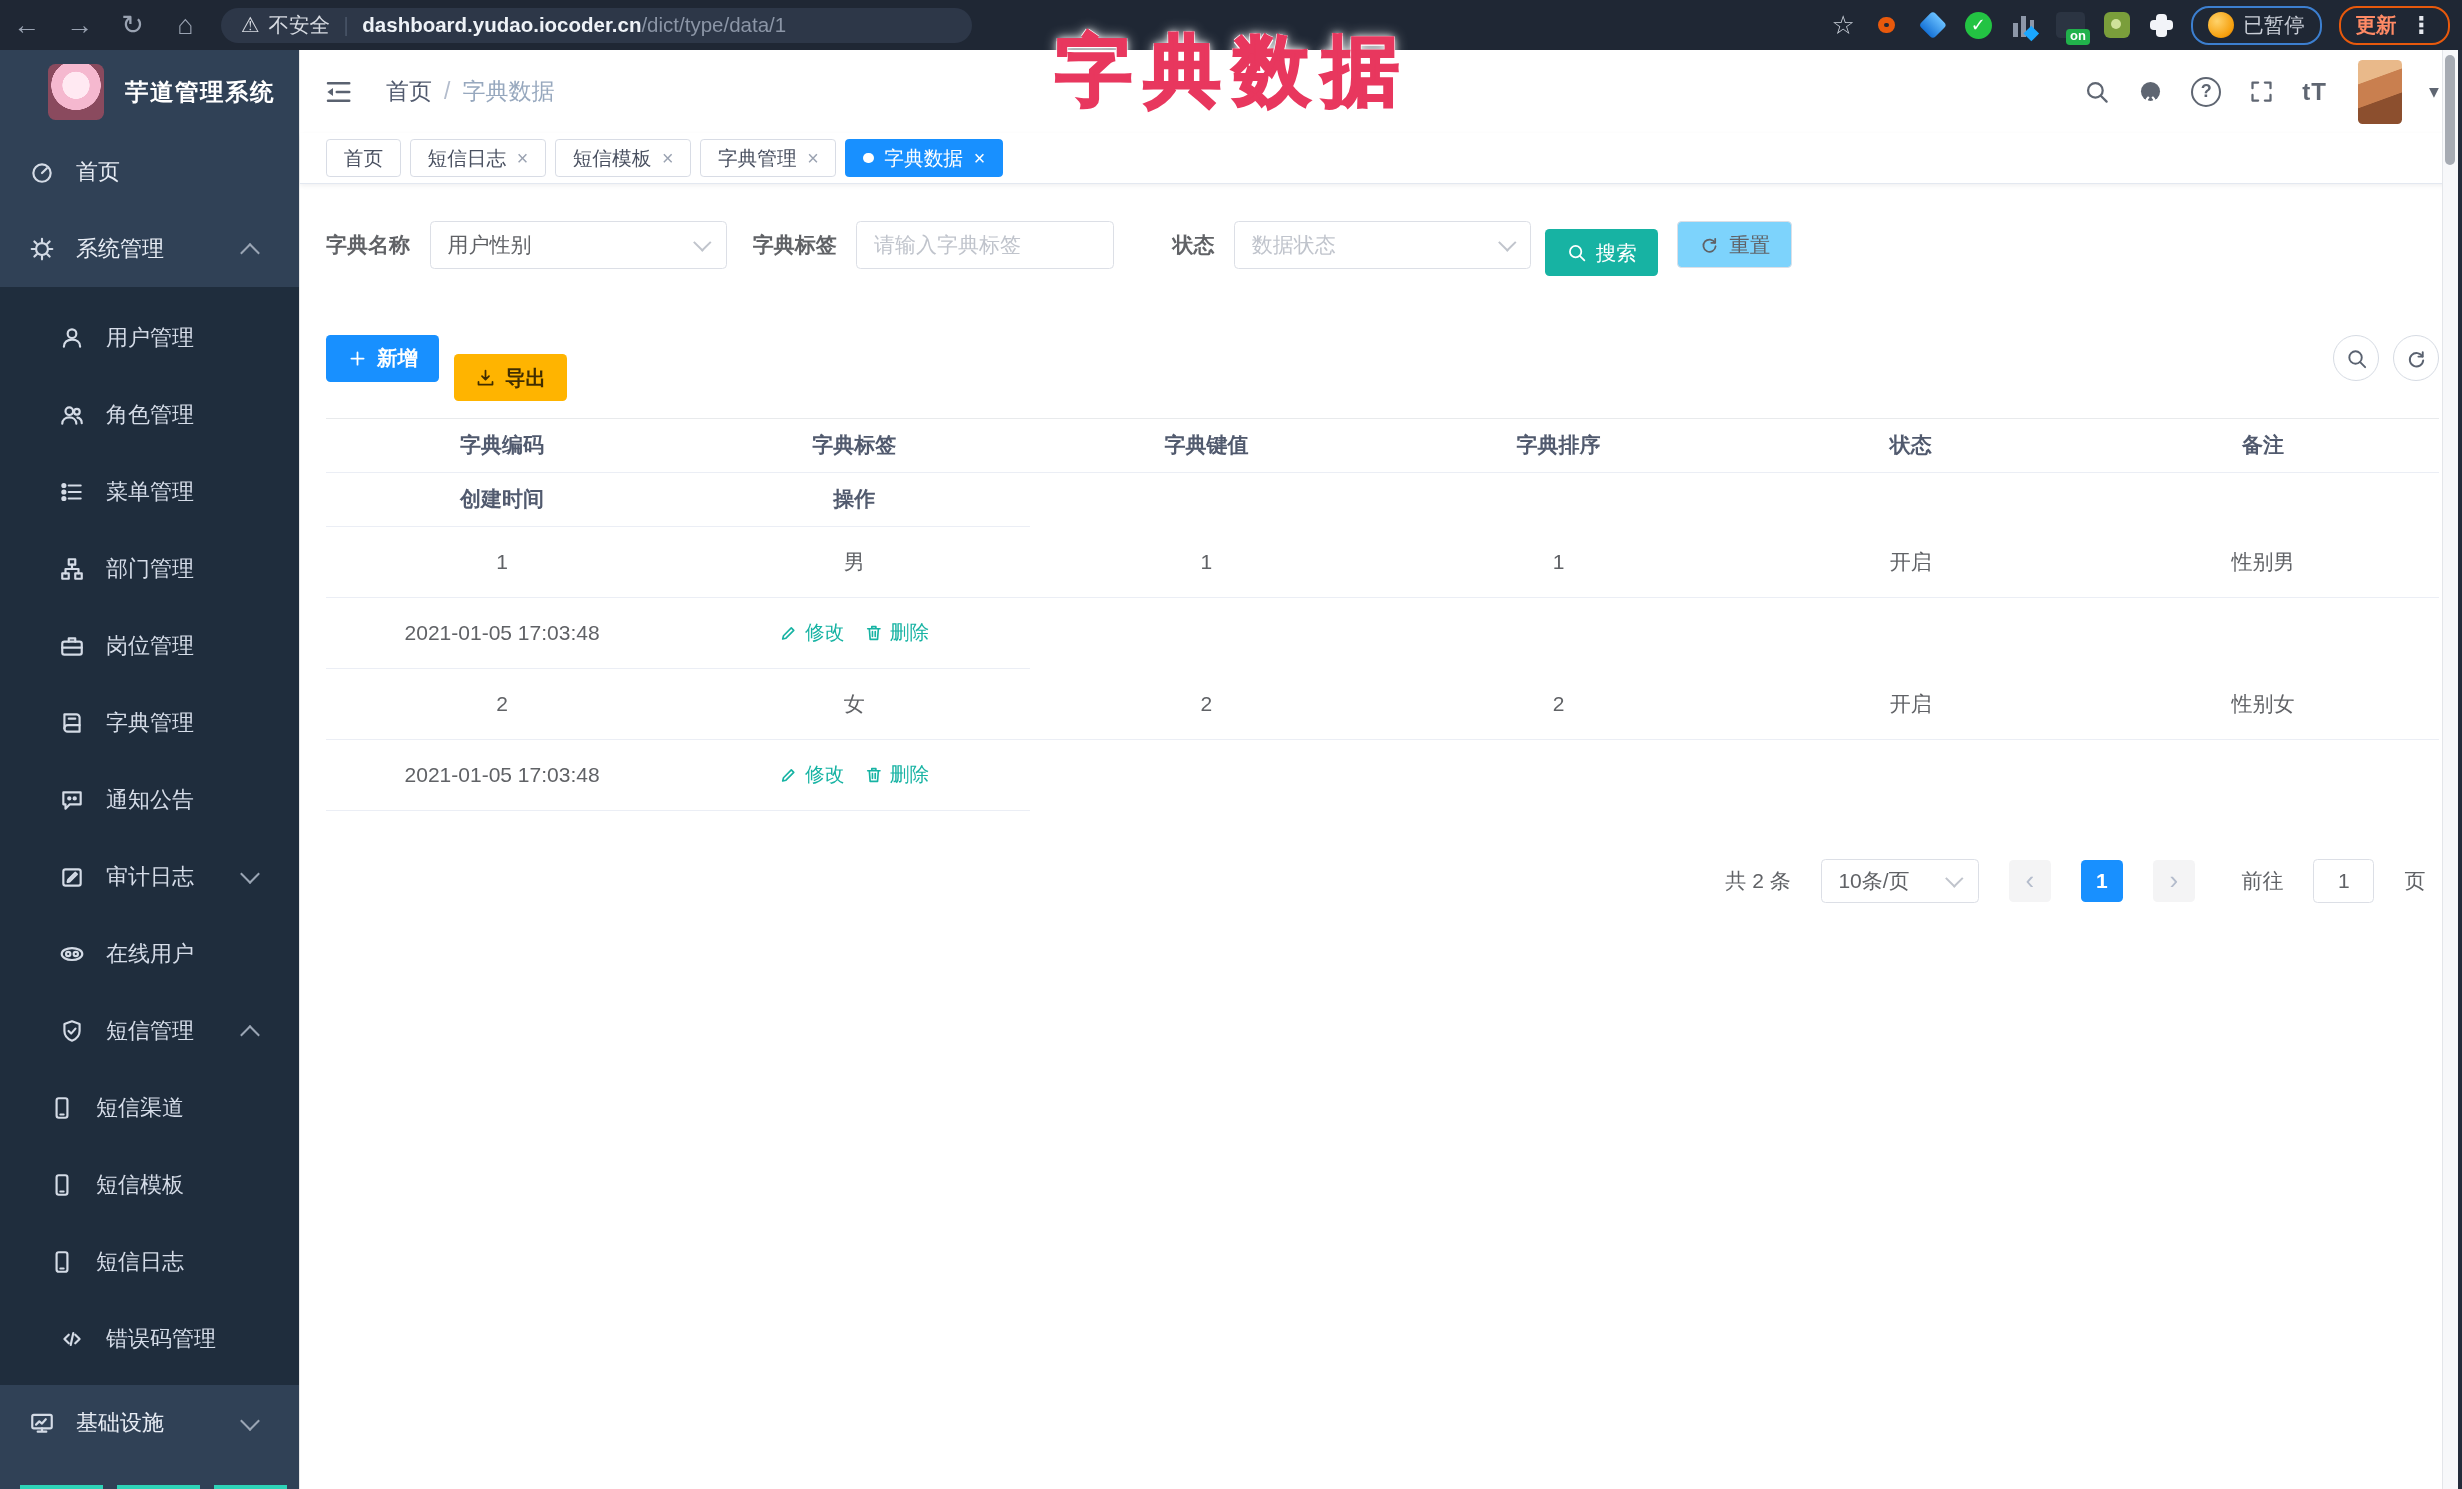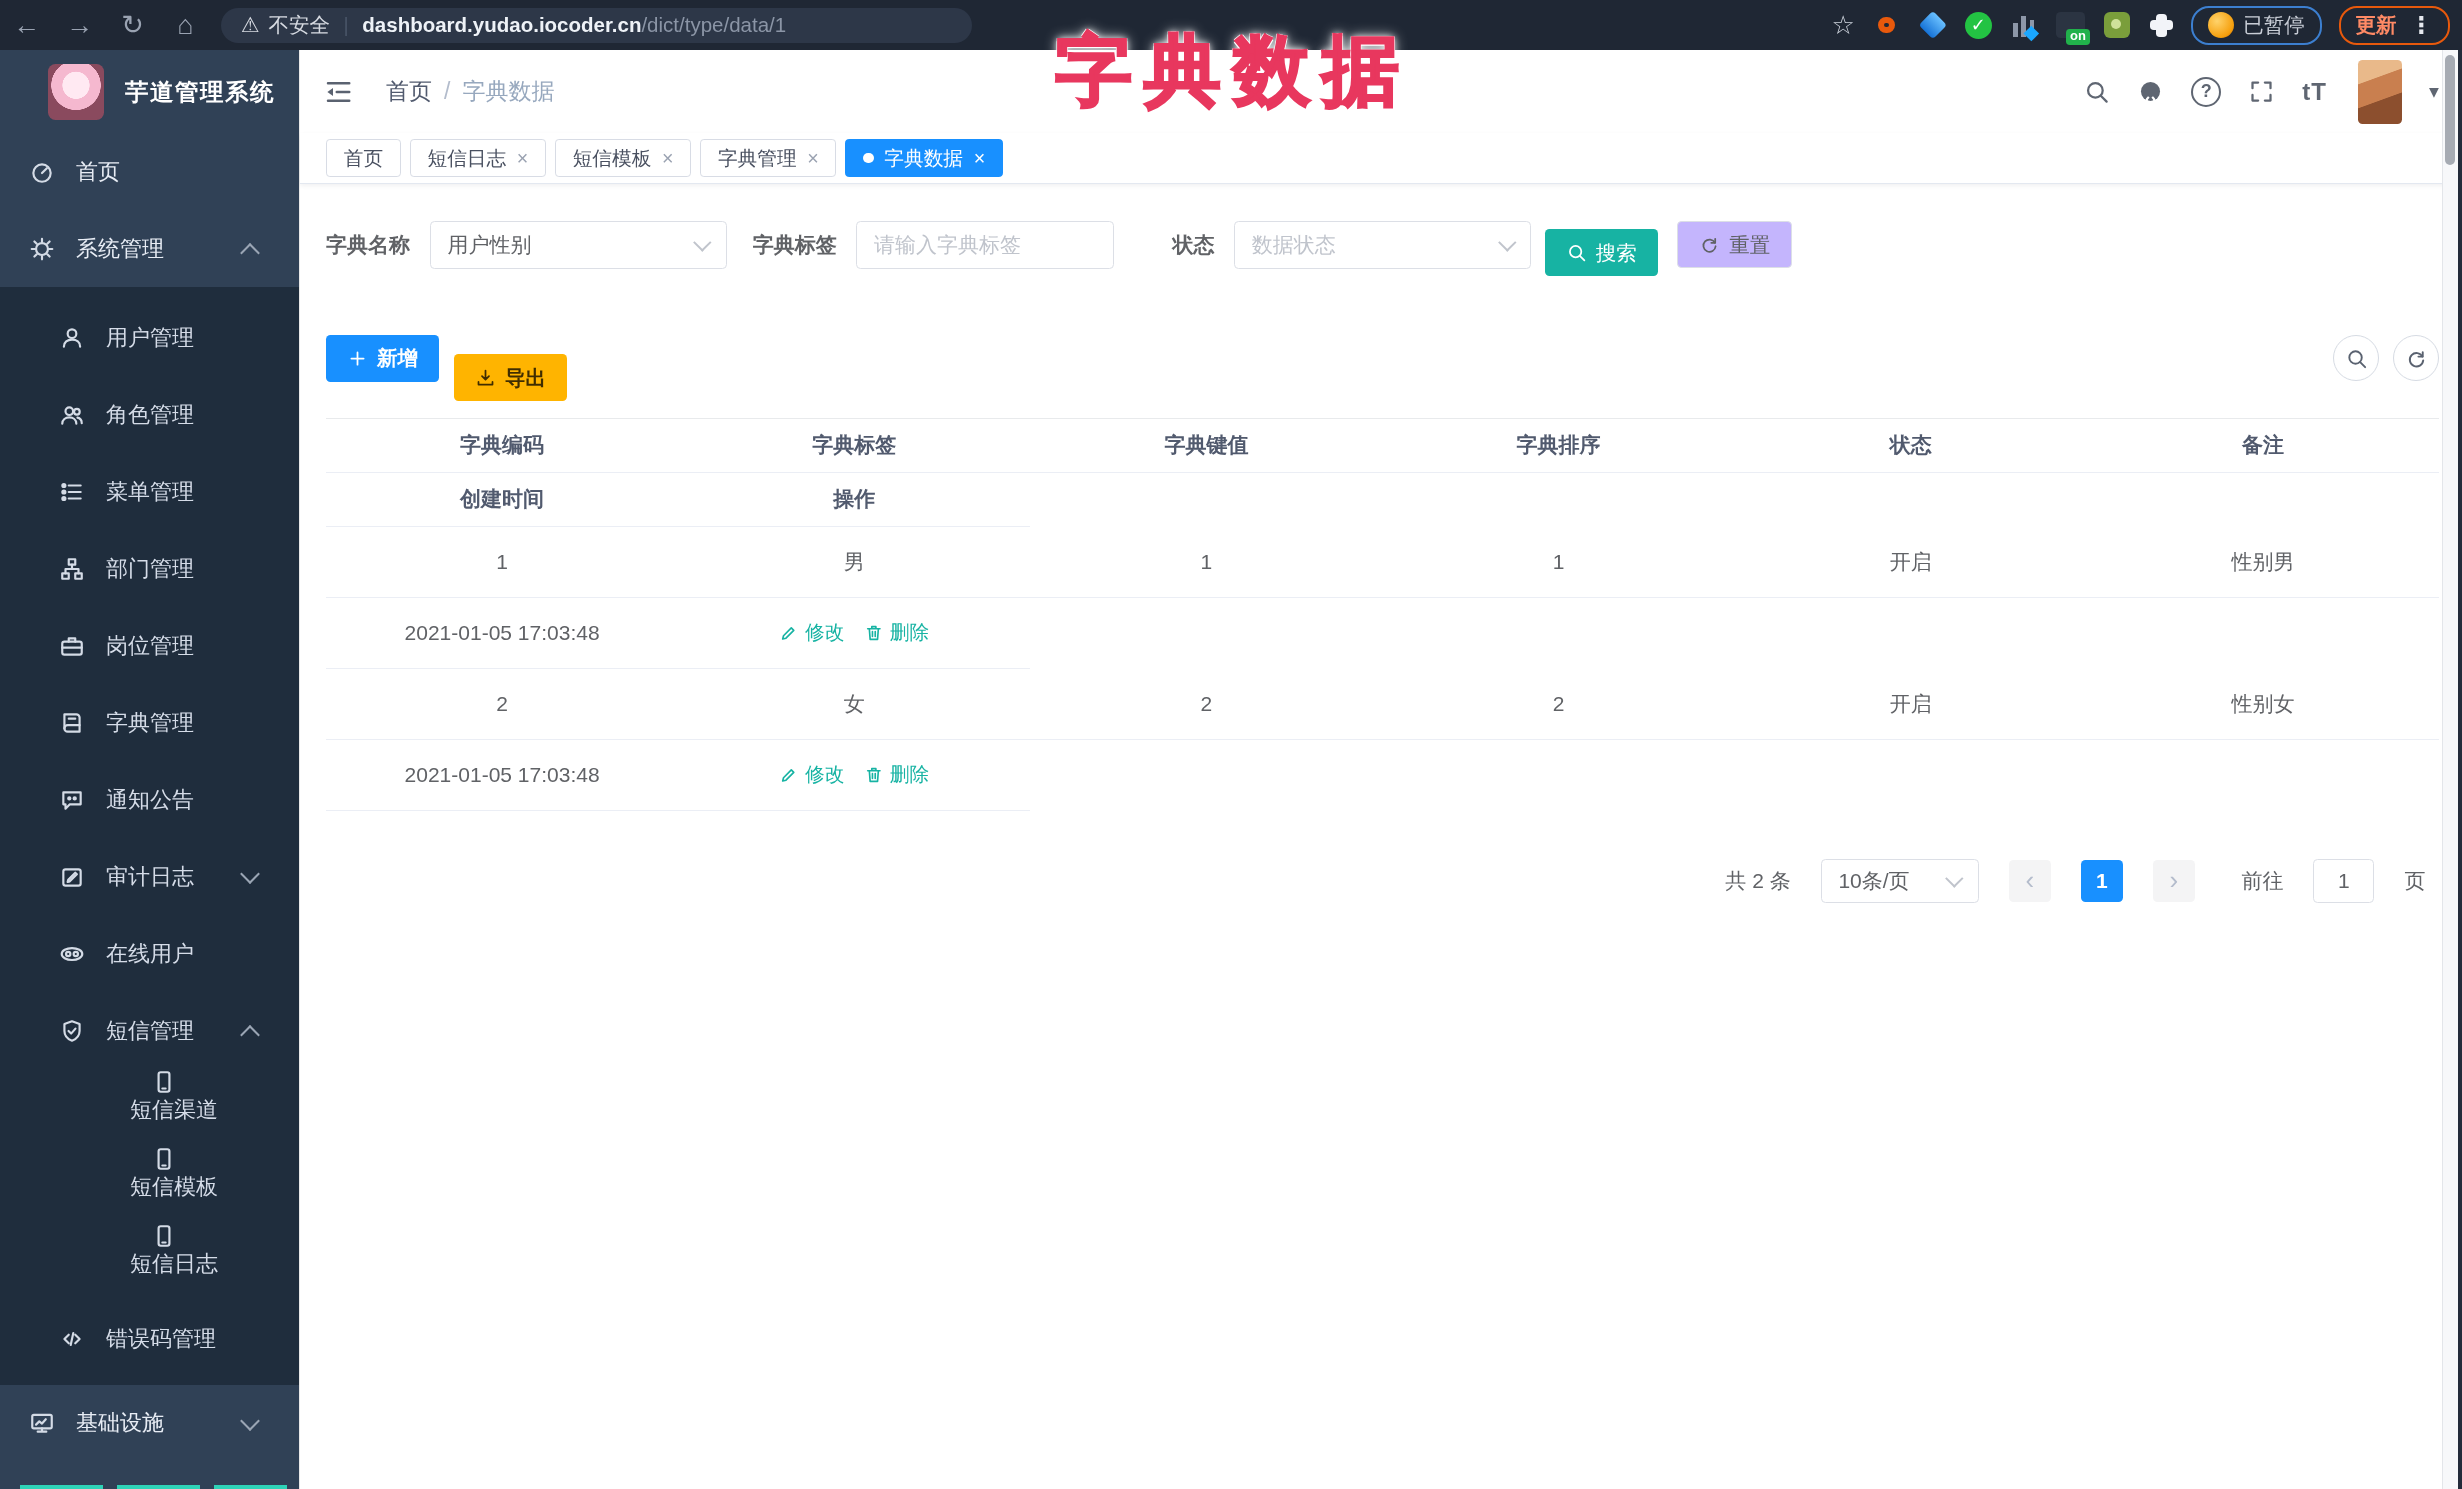--- a/index.html
+++ b/index.html
@@ -45,21 +45,21 @@
   .sidebar{width:299px;background:#304156;height:1440px;position:relative;flex:none;overflow:hidden;}
   .logo{height:83px;display:flex;align-items:center;padding-left:48px;gap:21px;}
   .logoimg{width:56px;height:56px;border-radius:7.6px;
     background:radial-gradient(circle at 50% 38%,#ffe9f2 0 30%,#f5b8cf 31% 55%,#8a4a5e 56%);}
   .logotxt{color:#fff;font-size:23.5px;font-weight:700;letter-spacing:1.5px;}
   .snav{list-style:none;margin:0;padding:0;}
   .s-item{height:77px;display:flex;align-items:center;color:#e8edf5;font-size:22px;cursor:pointer;position:relative;}
   .s-item .mic{width:26px;height:26px;margin-right:21px;color:#d4dbe6;flex:none;}
   .lvl1{padding-left:29px;}
   .lvl2{padding-left:59px;color:#d5dce8;}
-  .lvl3{padding-left:49px;color:#d5dce8;flex-direction:column;}
+  .lvl3{padding-left:49px;color:#d5dce8;}
   .sub{background:#1f2d3d;padding-top:12px;padding-bottom:7.6px;}
   .chev{position:absolute;right:42px;width:12px;height:12px;border-right:2.3px solid #9aa5b4;border-bottom:2.3px solid #9aa5b4;}
   .chev.up{transform:rotate(-135deg);top:36px;}
   .chev.down{transform:rotate(45deg);top:29px;}
   .tealstrip{position:absolute;left:19.7px;bottom:0.8px;width:267px;height:4.5px;
     background:repeating-linear-gradient(90deg,#2ed3b7 0 83px,rgba(0,0,0,0) 83px 97px);}
 
   .main{flex:1;display:flex;flex-direction:column;border-left:0.8px solid #e8e8e8;min-width:0;background:#fff;}
 
   
@@ -95,21 +95,21 @@
     display:flex;align-items:center;padding:0 16.7px;font-size:21px;}
   .sel{width:297px;justify-content:space-between;}
   .sel .v{color:#606266;}
   .sel .ph,.inp::placeholder{color:#c0c4cc;}
   .dnchev{width:10.6px;height:10.6px;border-right:2.3px solid #c0c4cc;border-bottom:2.3px solid #c0c4cc;transform:rotate(45deg);margin-top:-4.5px;}
   .inp{width:258px;color:#606266;font-family:inherit;}
   .btn{height:47px;border:none;border-radius:4.5px;font-size:20.5px;display:inline-flex;align-items:center;gap:9px;
     padding:0 21px;cursor:pointer;font-family:inherit;}
   .btn .bic{width:21px;height:21px;}
   .btn-search{background:#17b3a3;color:#fff;margin-top:16px;}
-  .btn-reset{background:#c4b5fd;border:0.8px solid #dcdfe6;color:#606266;}
+  .btn-reset{background:#7dd3fc;border:0.8px solid #dcdfe6;color:#606266;}
   .btn-add{background:#1890ff;color:#fff;font-weight:700;}
   .btn-export{background:#ffb400;color:rgba(0,0,0,.75);font-weight:700;margin-top:39px;}
   .toolrow{display:flex;align-items:center;gap:15px;margin-top:39px;}
   .circbtns{margin-left:auto;display:flex;gap:13.6px;}
   .circ{width:44px;height:44px;border-radius:50%;border:0.8px solid #d6dbe3;background:#fff;color:#5a6270;
     display:flex;align-items:center;justify-content:center;cursor:pointer;}
   .circ .hic{width:23px;height:23px;}
 
   
   .tbl{margin-top:16.7px;border-top:0.8px solid #e8eaec;}

